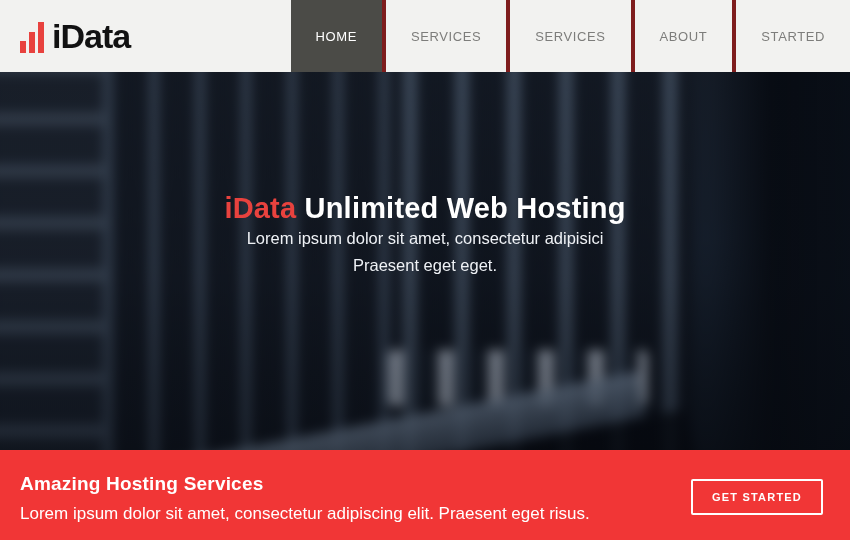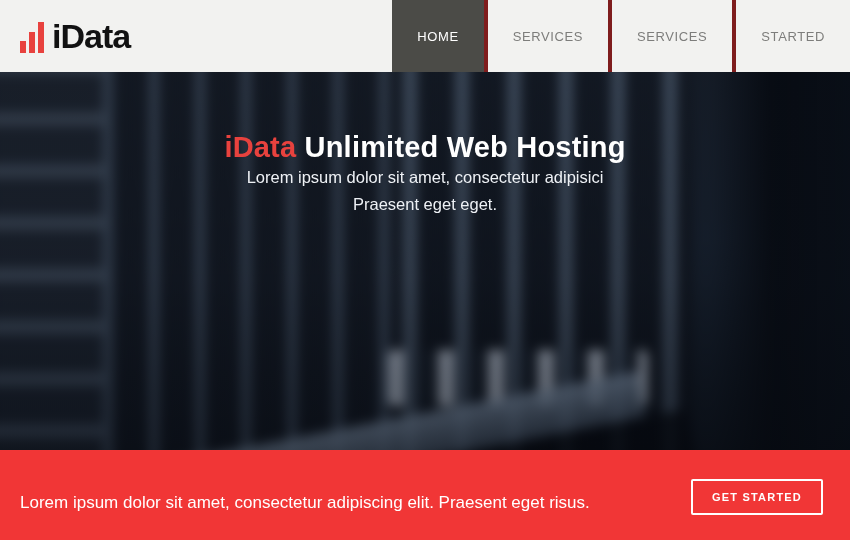--- a/index.html
+++ b/index.html
@@ -77,21 +77,21 @@
   }
   .diag-shadow {
     position: absolute; left: -40px; top: 420px; width: 760px; height: 160px;
     background: rgba(5, 8, 14, .8); transform: rotate(-11deg);
   }
   .hero-shade {
     position: absolute; inset: 0; z-index: 1;
     background: linear-gradient(180deg, rgba(8,12,20,.30) 0%, rgba(10,14,22,.25) 55%, rgba(6,9,15,.45) 100%);
   }
 
-  .hero-content { position: relative; z-index: 2; text-align: center; padding-top: 59px; }
+  .hero-content { position: relative; z-index: 2; text-align: center; padding-top: 120px; }
   .hero-title { font-size: 29px; font-weight: 700; letter-spacing: 0.2px; }
   .hero-title .hl { color: #e8423e; }
   .hero-title .rest { color: #ffffff; }
   .hero-sub { font-size: 16.5px; color: #eef1f5; line-height: 27px; font-weight: 400; }
 
   
   .cta {
     flex: 0 0 90px; background: #f13636; color: #fff; position: relative; z-index: 5;
     display: flex; align-items: center; justify-content: space-between;
     padding: 0 27px 0 20px;
@@ -117,20 +117,21 @@
         <span class="b1"></span>
           <span class="b2"></span>
           <span class="b3"></span>
       </span>
       <span class="logo-text">iData</span>
     </div>
     <nav class="nav">
       <a class="nav-item active">HOME</a>
       <a class="nav-item">SERVICES</a>
       <a class="nav-item">SERVICES</a>
+      <a class="nav-item">ABOUT</a>
       <a class="nav-item">STARTED</a>
     </nav>
   </header>
 
   <section class="hero">
     <div class="hero-bg">
       <div class="bg-base"></div>
       <div class="rack-left"></div>
       <div class="rack-mid"></div>
       <div class="rack-right"></div>
@@ -144,18 +145,19 @@
       <h1 class="hero-title"><span class="hl">iData</span> <span class="rest">Unlimited Web Hosting</span></h1>
       <div class="hero-sub">
         <div>Lorem ipsum dolor sit amet, consectetur adipisici</div>
         <div>Praesent eget eget.</div>
       </div>
     </div>
   </section>
 
   <section class="cta">
     <div class="cta-copy">
+      <h2 class="cta-heading">Amazing Hosting Services</h2>
       <p class="cta-text">Lorem ipsum dolor sit amet, consectetur adipiscing elit. Praesent eget risus.</p>
     </div>
     <button class="cta-button">GET STARTED</button>
   </section>
 
 </div>
 
 </body></html>

